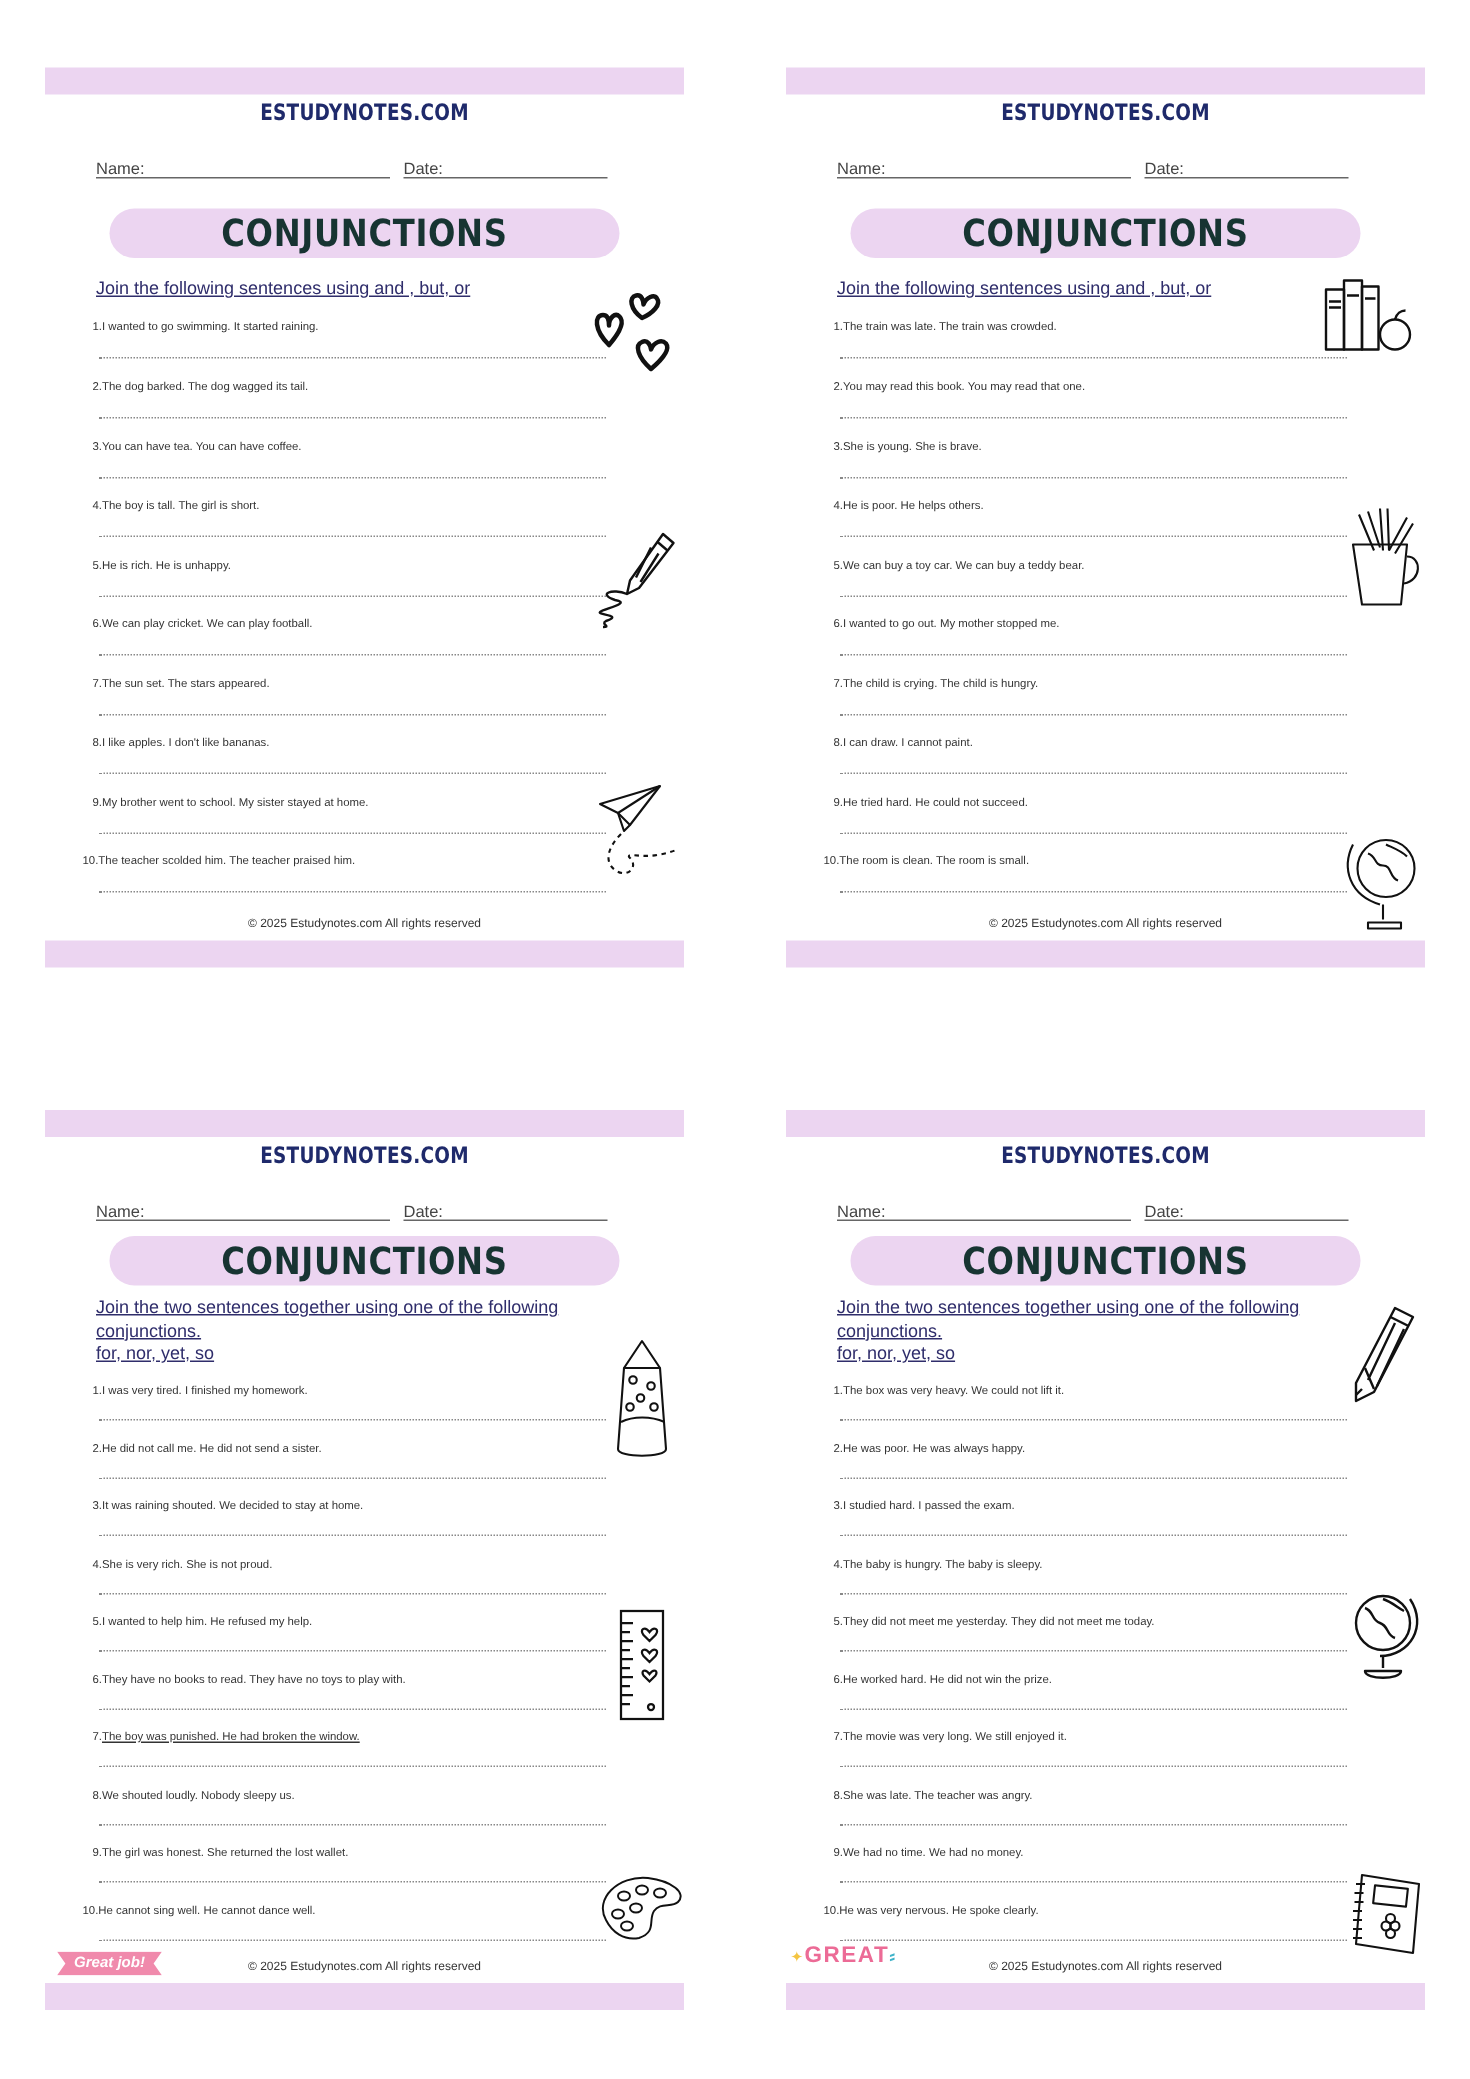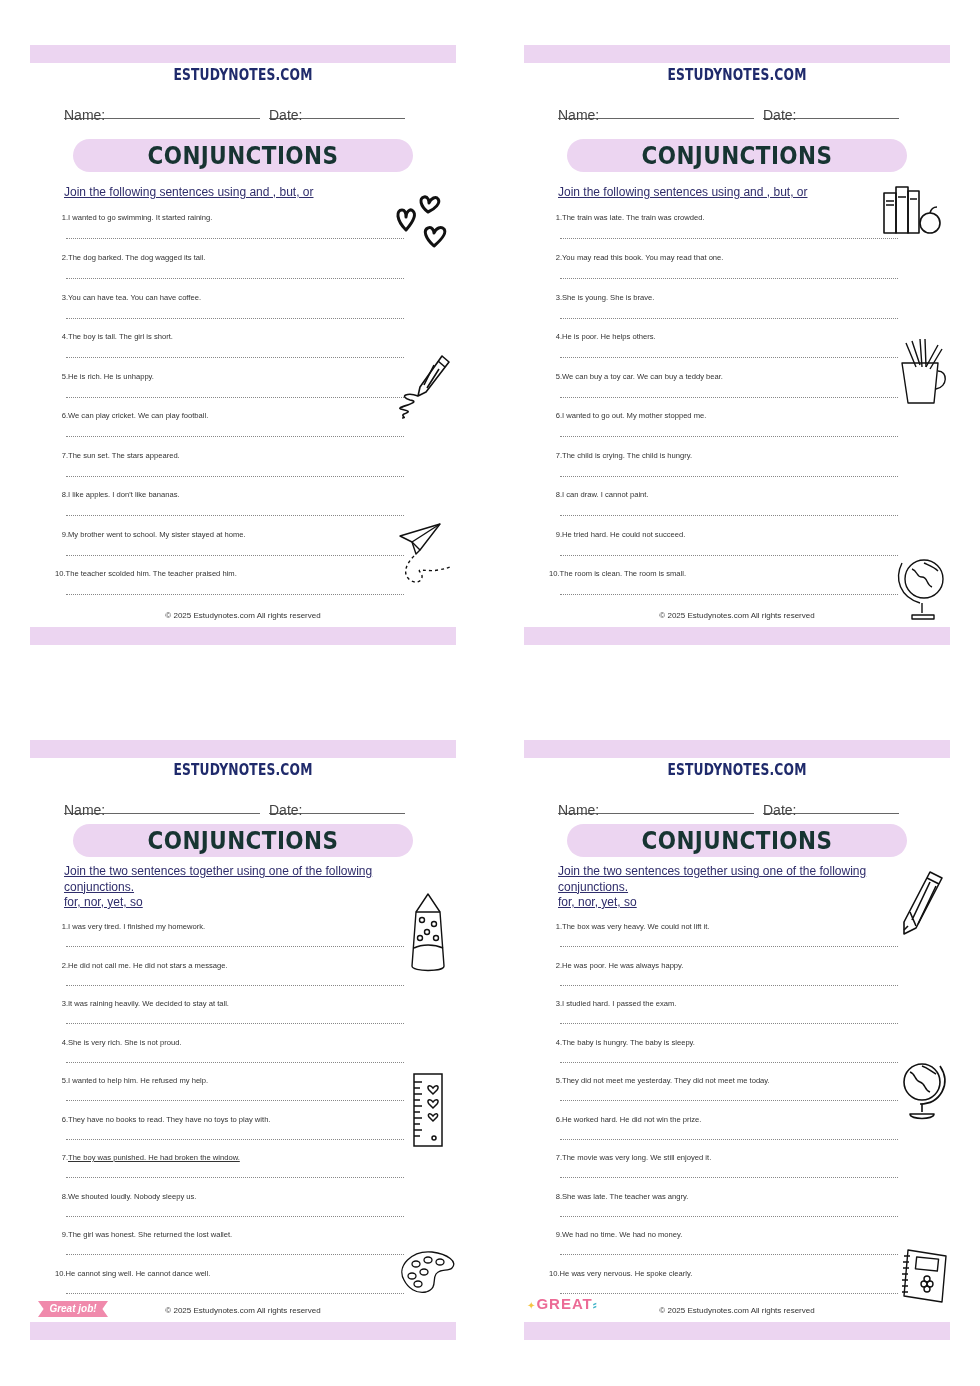--- a/index.html
+++ b/index.html
@@ -10,21 +10,21 @@
   }
   .sheet { position: absolute; width: 426px; height: 600px; }
   .band { position: absolute; left: 0; width: 426px; height: 18px; background: #ecd5f1; }
   .band.top { top: 0; }
   .band.bottom { bottom: 0; }
   .site {
     position: absolute; top: 21px; left: 0; width: 426px; text-align: center;
     font-family: "DejaVu Sans", sans-serif; font-weight: bold; font-size: 15px;
     letter-spacing: 0.2px; color: #1f2a6b; transform: scaleX(0.82);
   }
-  .namedate { position: absolute; top: 62px; left: 34px; width: 342px; height: 14px; font-size: 14px; color: #444; text-decoration: underline; }
+  .namedate { position: absolute; top: 62px; left: 34px; width: 342px; height: 14px; font-size: 11px; color: #444; text-decoration: underline; }
   .field { position: absolute; top: 0; height: 11px; border-bottom: 1px solid #666; }
   .field span { position: relative; top: 0; }
   .field.name { left: 0; width: 196px; }
   .field.date { left: 205px; width: 136px; }
   .pill {
     position: absolute; top: 94px; left: 43px; width: 340px; height: 33px;
     background: #ecd5f1; border-radius: 17px; text-align: center;
   }
   .pill .t {
     display: inline-block; font-family: "DejaVu Sans", sans-serif; font-weight: bold;
@@ -198,23 +198,23 @@
   </div>
   <div class="pill" style="top:84px;"><span class="t">CONJUNCTIONS</span></div>
   <div class="instr" style="top:124px;">
     <div>Join the two sentences together using one of the following</div>
     <div>conjunctions.</div>
     <div>for, nor, yet, so</div>
   </div>
 
   <div class="q" style="top:182px;"><span class="n">1.</span><span>I was very tired. I finished my homework.</span></div>
   <div class="dots" style="top:206px;"></div>
-  <div class="q" style="top:221px;"><span class="n">2.</span><span>He did not call me. He did not stars a message.</span></div>
+  <div class="q" style="top:221px;"><span class="n">2.</span><span>He did not call me. He did not send a sister.</span></div>
   <div class="dots" style="top:245px;"></div>
-  <div class="q" style="top:259px;"><span class="n">3.</span><span>It was raining heavily. We decided to stay at tall.</span></div>
+  <div class="q" style="top:259px;"><span class="n">3.</span><span>It was raining shouted. We decided to stay at home.</span></div>
   <div class="dots" style="top:283px;"></div>
   <div class="q" style="top:298px;"><span class="n">4.</span><span>She is very rich. She is not proud.</span></div>
   <div class="dots" style="top:322px;"></div>
   <div class="q" style="top:336px;"><span class="n">5.</span><span>I wanted to help him. He refused my help.</span></div>
   <div class="dots" style="top:360px;"></div>
   <div class="q" style="top:375px;"><span class="n">6.</span><span>They have no books to read. They have no toys to play with.</span></div>
   <div class="dots" style="top:399px;"></div>
   <div class="q" style="top:413px;text-decoration:underline;"><span class="n">7.</span><span>The boy was punished. He had broken the window.</span></div>
   <div class="dots" style="top:437px;"></div>
   <div class="q" style="top:452px;"><span class="n">8.</span><span>We shouted loudly. Nobody sleepy us.</span></div>

